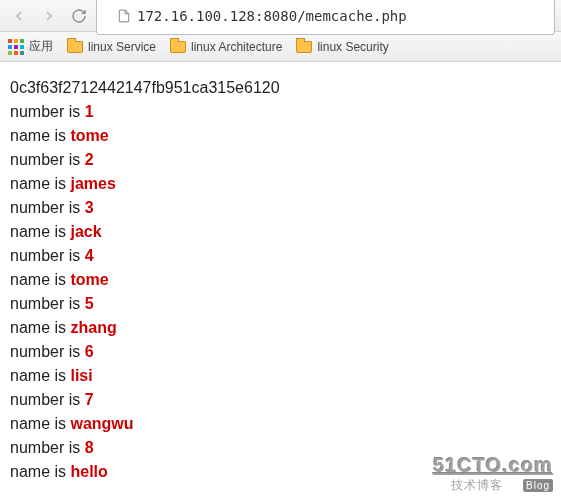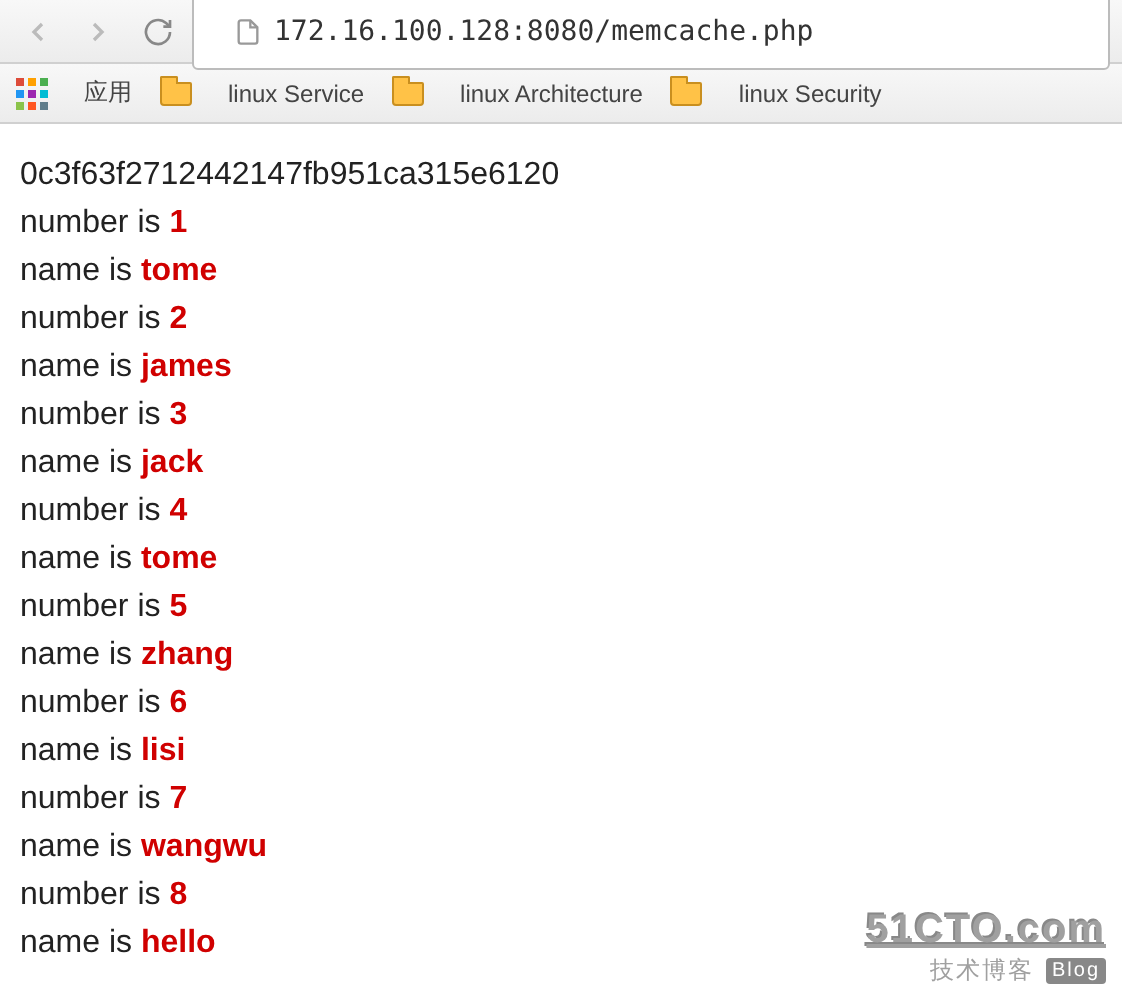--- a/index.html
+++ b/index.html
@@ -63,21 +63,21 @@
       display: flex;
       align-items: center;
       padding: 0 8px;
       gap: 14px;
       font-size: 12px;
       color: #444;
     }
     .bm {
       display: flex;
       align-items: center;
-      gap: 18px;
+      gap: 5px;
       cursor: pointer;
       white-space: nowrap;
     }
     .apps-icon {
       width: 16px; height: 16px;
       display: grid;
       grid-template-columns: repeat(3, 4px);
       grid-template-rows: repeat(3, 4px);
       gap: 2px;
     }
@@ -137,21 +137,21 @@
       color: #a0a0a0;
       letter-spacing: 1px;
     }
     .watermark .blog {
       display:inline-block;
       background:#888;
       color:#fff;
       font-size:10px;
       padding:1px 3px;
       border-radius:2px;
-      margin-left:6px;
+      margin-left:20px;
       vertical-align: middle;
     }
   </style>
 </head>
 <body>
 
 <div class="nav-bar">
   <div class="nav-icon disabled">
     <svg viewBox="0 0 24 24" fill="none" stroke="currentColor" stroke-width="2.5">
         <path d="M15 18l-6-6 6-6"></path>

